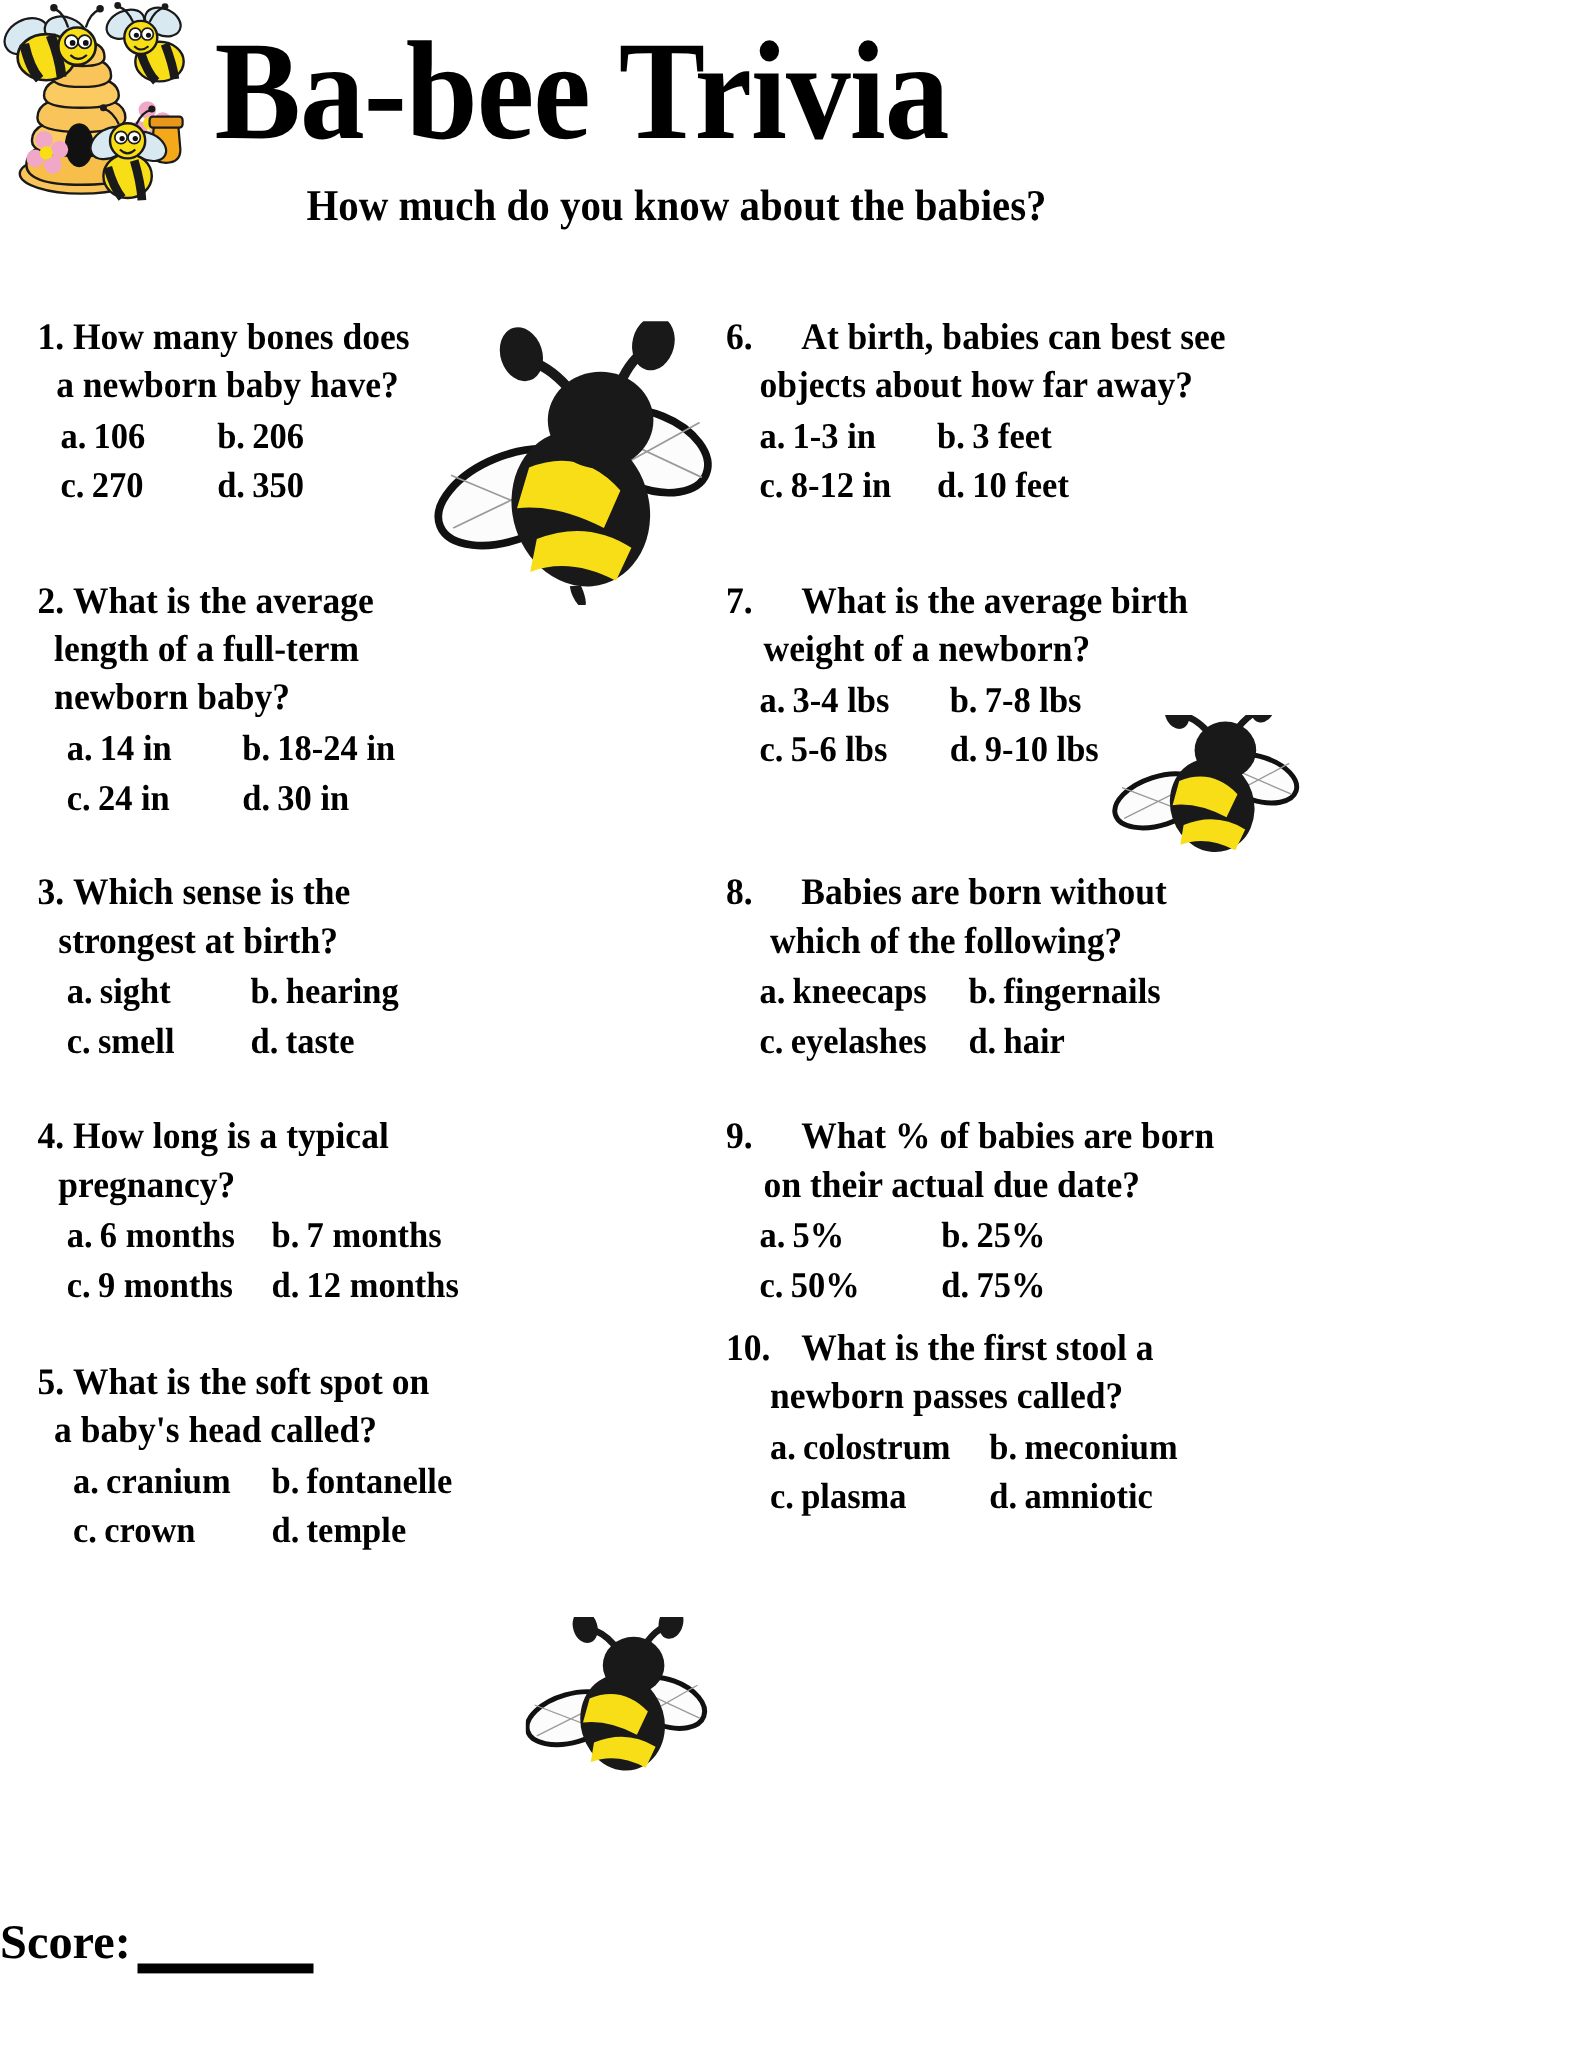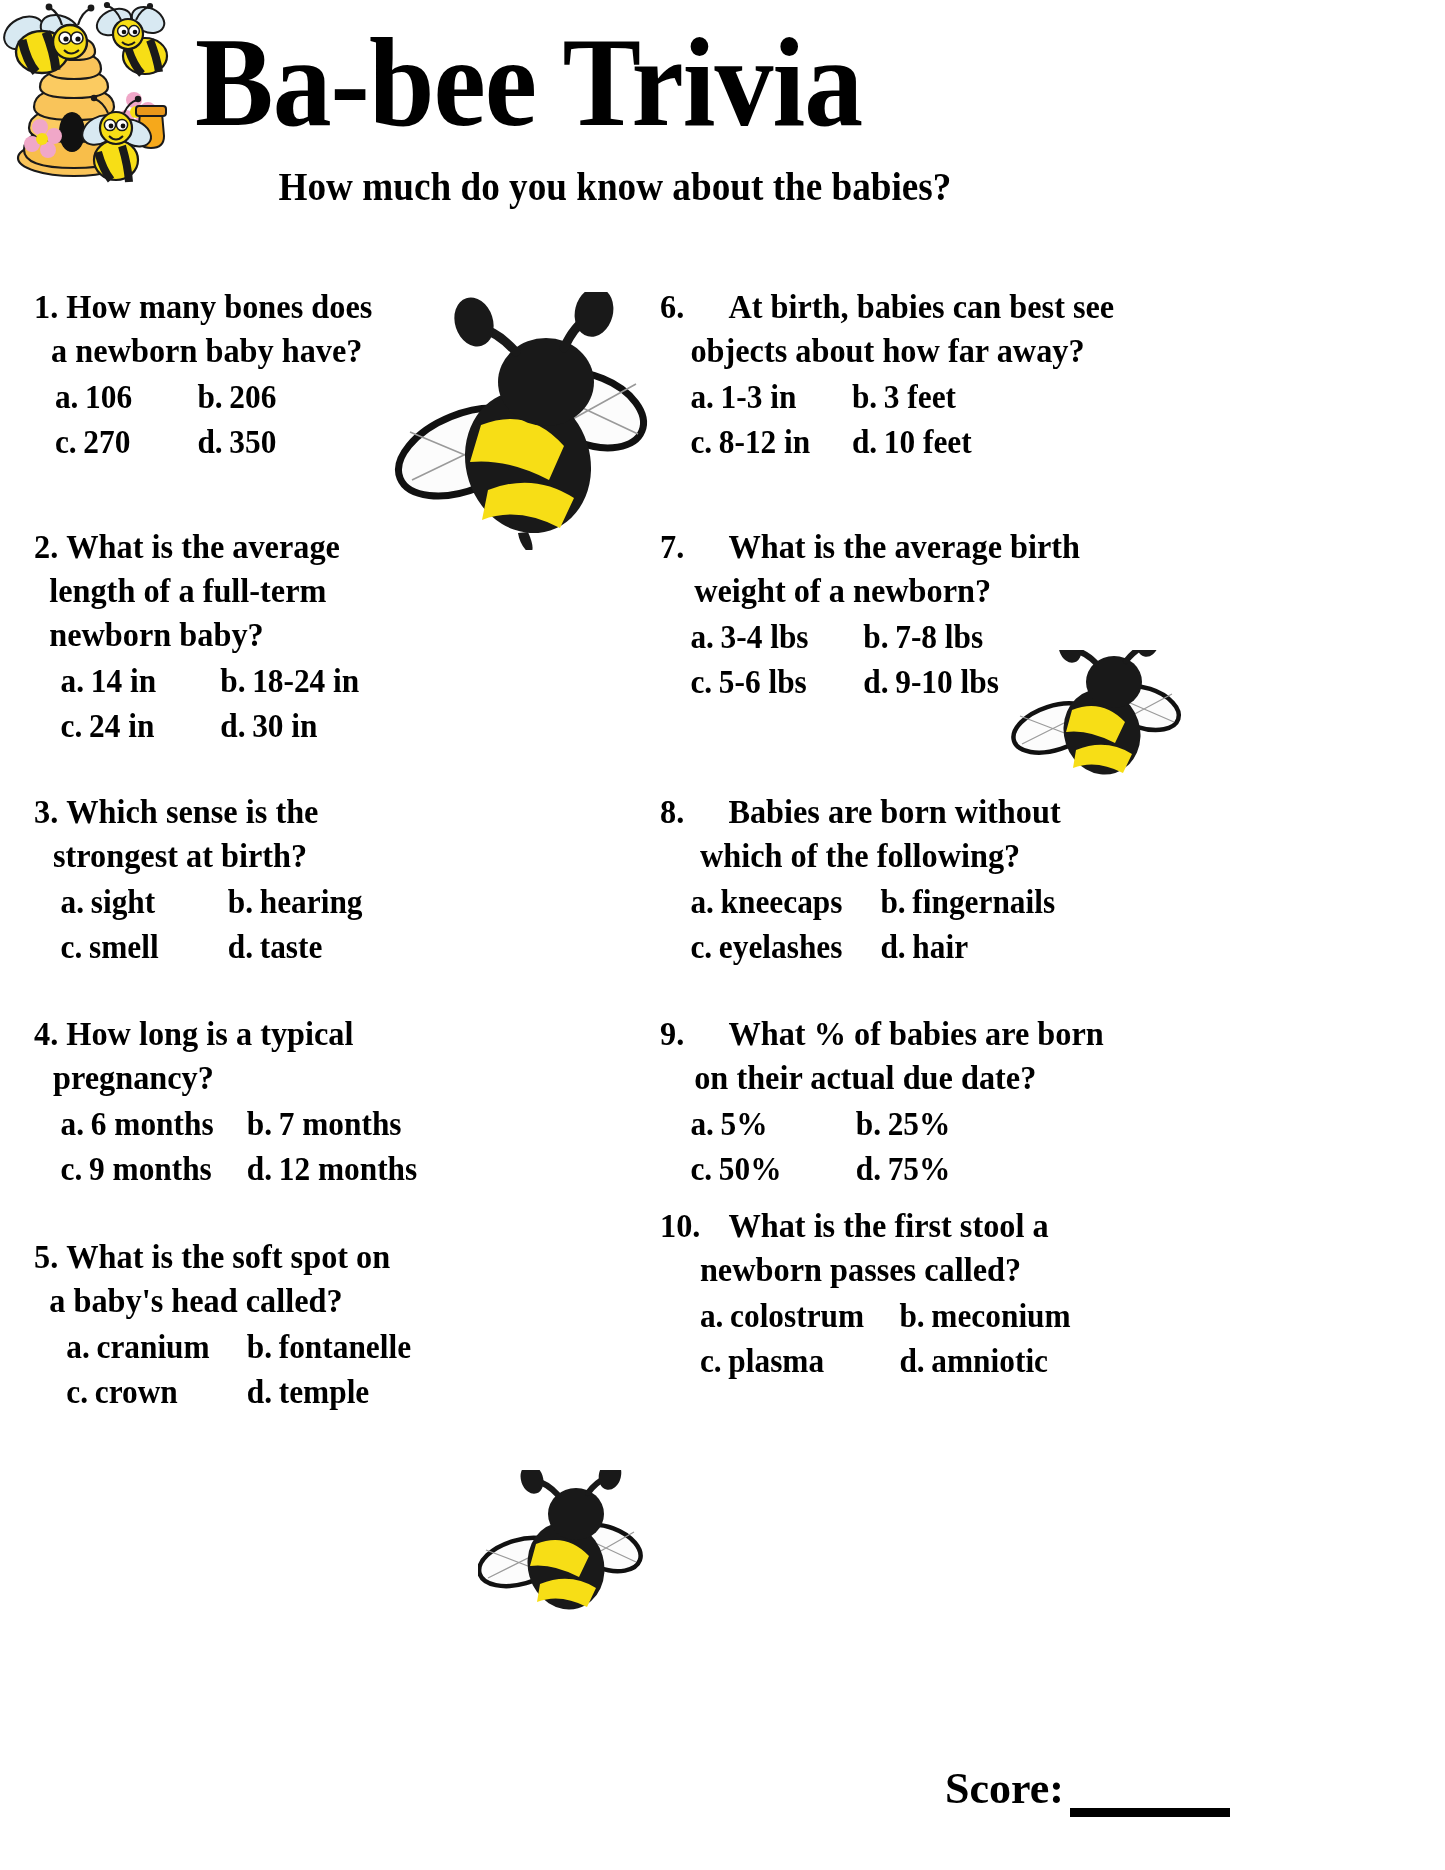--- a/index.html
+++ b/index.html
@@ -109,22 +109,21 @@
     flex: 0 0 auto;
   }
   .opt .lbl { margin-right: 7px; }
 
   
   #score-wrap {
     position: absolute;
     left: 0;
     top: 1740px;
     width: 1230px;
-    text-align: right;
-    margin-top: 23px;
+    text-align: left;
   }
   #score-inner {
     display: inline-block;
     position: relative;
   }
   #score-label {
     font-size: 44px;
     font-weight: 700;
     letter-spacing: 0px;
   }

